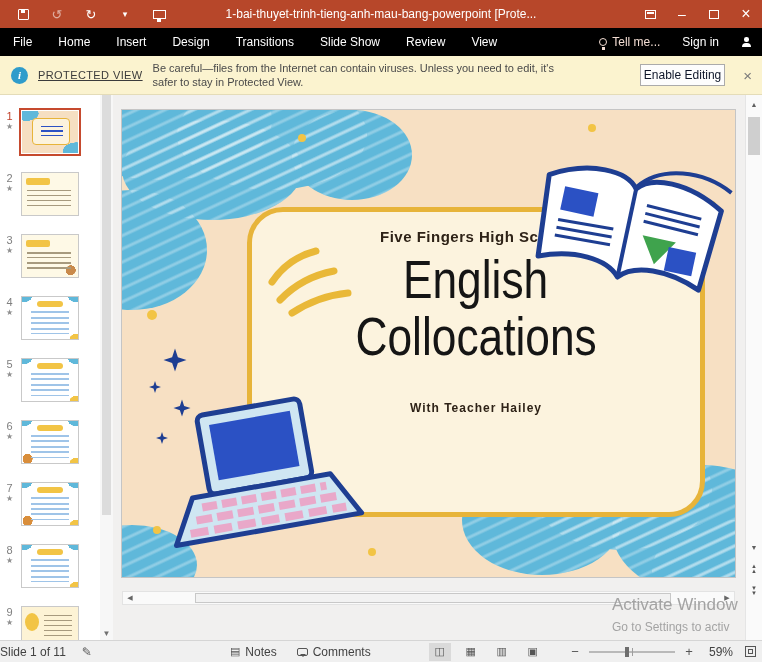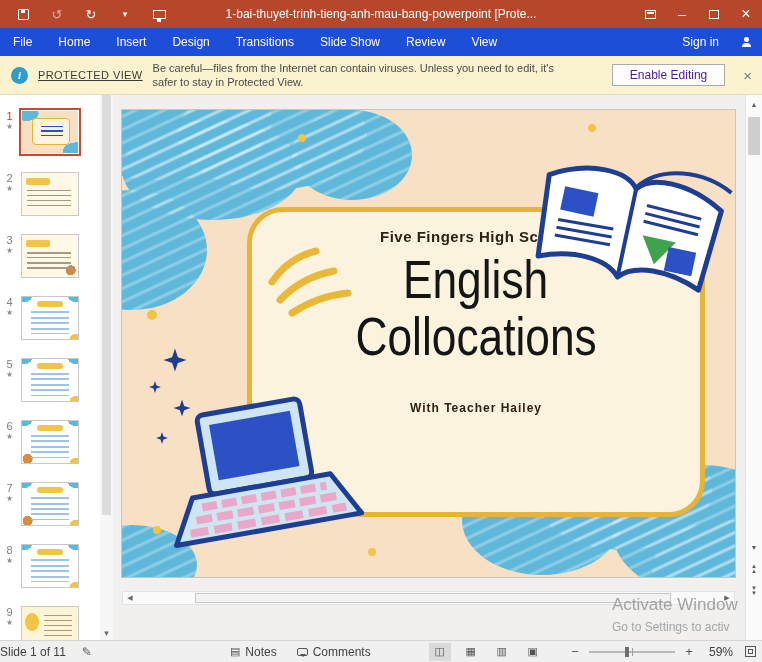--- a/index.html
+++ b/index.html
@@ -18,37 +18,37 @@
   .caret { font-size:9px; }
   .win-title { position:absolute; left:50%; top:0; transform:translateX(-50%); height:28px; line-height:28px; font-size:12px; white-space:nowrap; }
   .win-controls { position:absolute; right:0; top:0; height:28px; display:flex; }
   .winbtn { width:32px; height:28px; display:flex; align-items:center; justify-content:center; font-size:14px; color:#fff; cursor:default; }
   .ribbon-opts-icon { position:relative; width:11px; height:9px; border:1px solid #fff; }
   .ribbon-opts-icon::before { content:""; position:absolute; top:1px; left:1px; right:1px; height:2px; background:#fff; }
   .restore-icon { width:10px; height:9px; border:1.5px solid #fff; }
   .winbtn.close { font-size:16px; }
 
   
-  .ribbon-tabs { position:absolute; top:28px; left:0; right:0; height:28px; background:#1d4ed8; display:flex; align-items:center; color:#fff; font-size:12px; z-index:10; }
+  .ribbon-tabs { position:absolute; top:28px; left:0; right:0; height:28px; background:#000000; display:flex; align-items:center; color:#fff; font-size:12px; z-index:10; }
   .tab { padding:0 13px; height:28px; line-height:28px; cursor:default; white-space:nowrap; }
   .ribbon-right { margin-left:auto; display:flex; align-items:center; height:28px; }
   .rr-item { display:flex; align-items:center; gap:5px; padding:0 11px; height:28px; font-size:12px; white-space:nowrap; }
   .rr-item.tellme { color:#F3DDD3; }
   .bulb { position:relative; width:8px; height:8px; border:1.3px solid #F3DDD3; border-radius:50%; display:inline-block; }
   .bulb::after { content:""; position:absolute; left:1.5px; top:8px; width:3px; height:2.5px; background:#F3DDD3; }
   .person { position:relative; width:10px; height:10px; display:inline-block; }
   .person::before { content:""; position:absolute; left:3px; top:0; width:4.5px; height:4.5px; border-radius:50%; background:#fff; }
   .person::after { content:""; position:absolute; left:1px; bottom:0; width:9px; height:4px; border-radius:4px 4px 0 0; background:#fff; }
 
   
   .pv-banner { position:absolute; top:56px; left:0; right:0; height:39px; background:#FBF3CF; border-bottom:1px solid #E4DCB8; display:flex; align-items:center; z-index:9; }
   .pv-info { width:17px; height:17px; border-radius:50%; background:#2F9CCB; color:#fff; font-size:11px; font-weight:bold; font-family:"Liberation Serif", serif; font-style:italic; display:flex; align-items:center; justify-content:center; margin-left:11px; flex-shrink:0; }
   .pv-label { font-size:11px; color:#3B3B3B; letter-spacing:.4px; margin-left:10px; white-space:nowrap;text-decoration:underline; }
   .pv-msg { font-size:11px; color:#4A4A4A; line-height:14px; margin-left:10px; }
-  .pv-btn { margin-left:auto; margin-right:18px; padding:3px 17px; background:#FDFDFD; border:1px solid #ABABAB; font-size:12px; color:#4c1d95; white-space:nowrap; cursor:default; }
+  .pv-btn { margin-left:auto; margin-right:18px; padding:3px 3px; background:#FDFDFD; border:1px solid #ABABAB; font-size:12px; color:#0f172a; white-space:nowrap; cursor:default; }
   .pv-close { margin-right:10px; color:#7A7A7A; font-size:15px; cursor:default; }
 
   
   .thumb-panel { position:absolute; top:95px; left:0; width:113px; height:545px; background:#FFFFFF; overflow:hidden; z-index:2; }
   .thumb-item { position:absolute; left:0; width:100px; height:58px; cursor:default; }
   .thumb-meta { position:absolute; left:2px; top:1px; width:15px; text-align:center; }
   .thumb-num { font-size:11px; color:#7F7F7F; }
   .thumb-item.selected .thumb-num { color:#C0402A; }
   .thumb-star { font-size:8px; color:#8F8F8F; line-height:10px; }
   .mini { position:absolute; left:21px; top:1px; width:58px; height:44px; background:#fff; border:1px solid #C9C9C9; overflow:hidden; }
@@ -178,20 +178,24 @@
   <div class="ribbon-tabs">
     <div class="tab">File</div>
     <div class="tab">Home</div>
     <div class="tab">Insert</div>
     <div class="tab">Design</div>
     <div class="tab">Transitions</div>
     <div class="tab">Slide Show</div>
     <div class="tab">Review</div>
     <div class="tab">View</div>
     <div class="ribbon-right">
+      <div class="rr-item tellme">
+        <span class="bulb"></span>
+        <span>Tell me...</span>
+      </div>
       <div class="rr-item">
         <span>Sign in</span>
       </div>
       <div class="rr-item">
         <span class="person"></span>
 
       </div>
     </div>
   </div>
 

